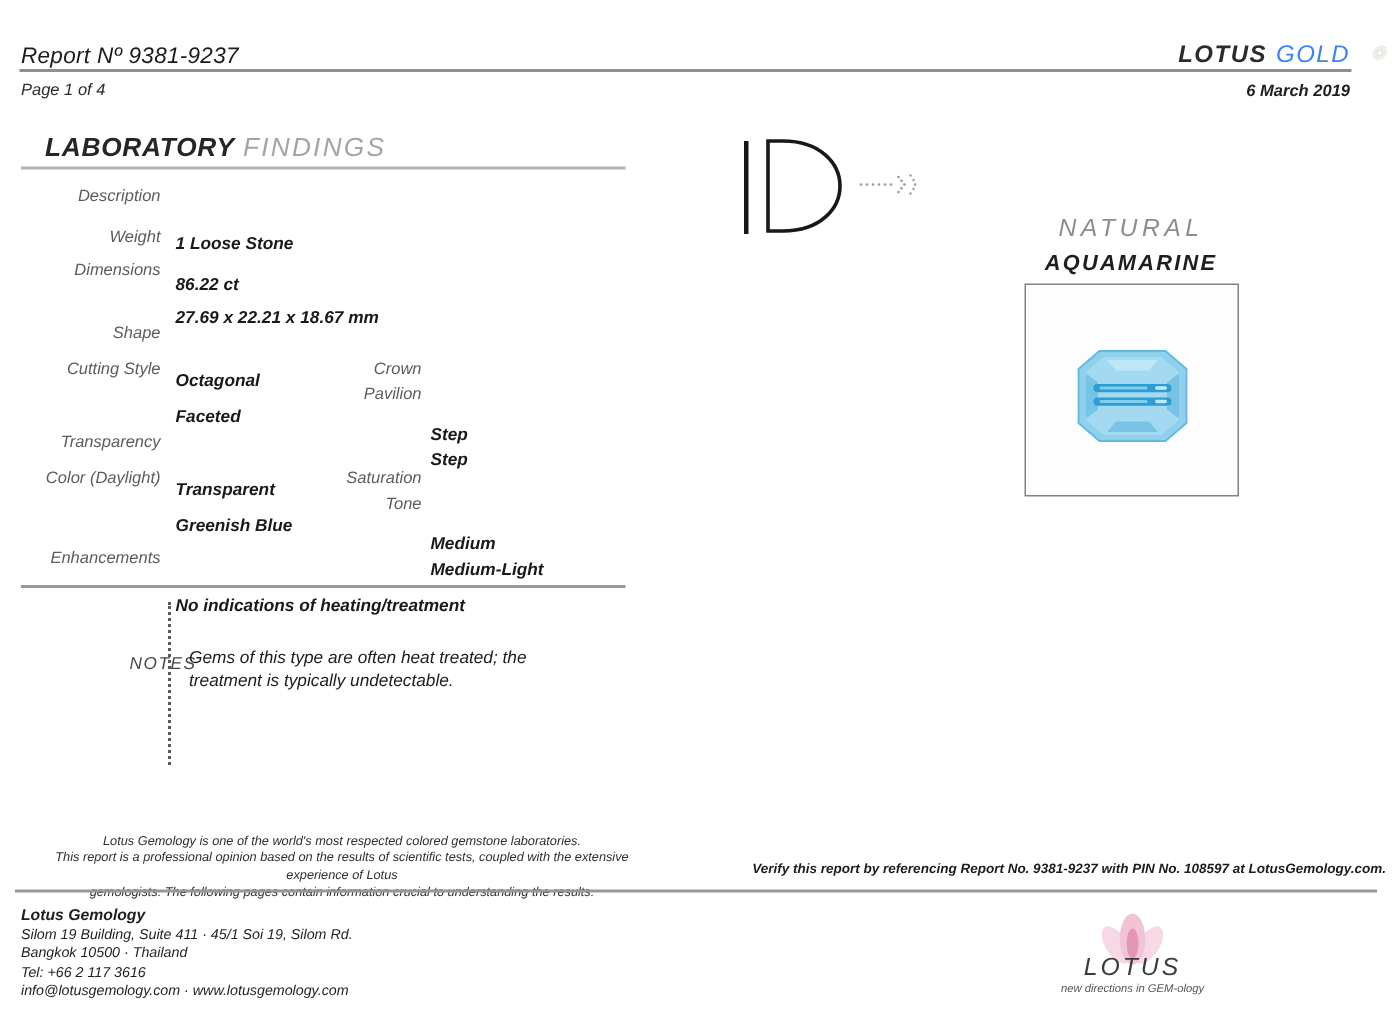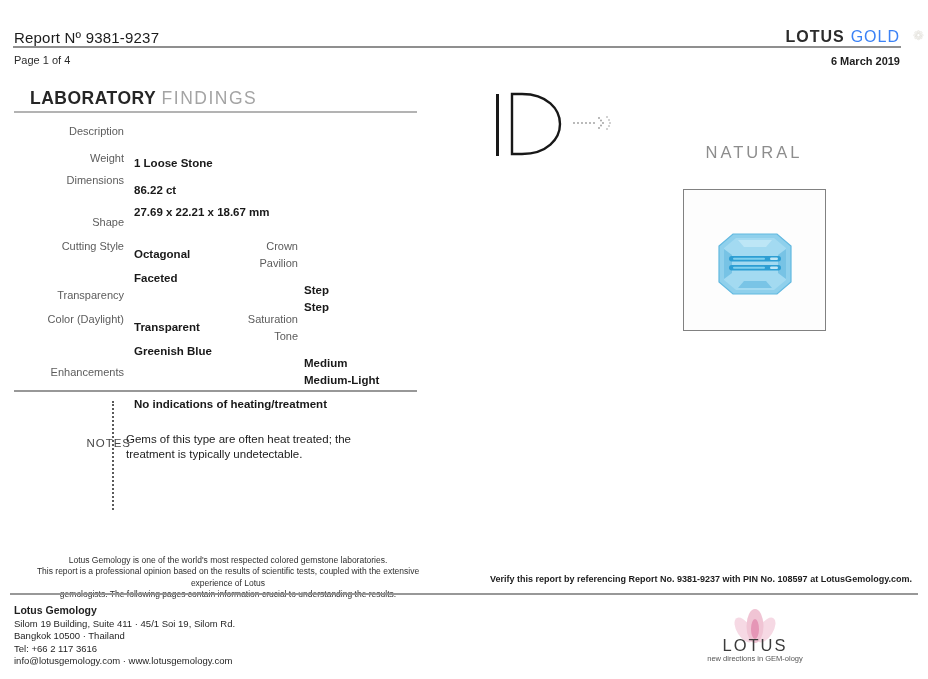--- a/index.html
+++ b/index.html
@@ -1,37 +1,38 @@
 <!DOCTYPE html>
 <html><head>
 <meta charset="utf-8">
 <style>
   html,body{margin:0;padding:0;background:#e9e9e9;}
   .page{
     position:relative;width:928px;height:679px;background:#ffffff;
     font-family:"Liberation Sans",sans-serif;color:#1d1d1d;overflow:hidden;
     margin:0 auto;
+    font-style:italic;
   }
   .abs{position:absolute;}
   
   .report-no{left:14px;top:29px;font-size:15px;font-weight:500;color:#1b1b1b;letter-spacing:.2px;}
   .brand{right:28px;top:28px;font-size:16px;letter-spacing:1px;}
   .brand .lotus{color:#2b2b2b;font-weight:600;}
   .brand .gold{color:#3b82f6;font-weight:500;margin-left:6px;}
   .faint-lotus{right:4px;top:28px;color:#e4e2dc;font-size:13px;}
   .hr-top{left:13px;right:27px;top:46px;height:2px;background:#8f8f8f;}
   .page-num{left:14px;top:54px;font-size:11px;color:#2c2c2c;font-weight:500;}
   .date{right:28px;top:55px;font-size:11px;color:#1e1e1e;font-weight:600;}
   
   .title{left:16px;top:88px;font-size:17.5px;letter-spacing:.5px;margin-left:14px;}
   .title .t-main{font-weight:700;color:#262626;}
   .title .t-sub{font-weight:400;color:#a4a4a4;letter-spacing:1.5px;}
   .hr-title{left:14px;top:111px;width:403px;height:2px;background:#b3b3b3;}
   
-  .row{left:17px;width:460px;height:16px;}
+  .row{left:0;width:460px;height:16px;}
   .lbl{position:absolute;left:0;top:0;width:107px;text-align:right;font-size:11px;color:#5c5c5c;font-weight:400;}
   .val{position:absolute;left:117px;top:0;font-size:11.5px;color:#191919;font-weight:600;white-space:nowrap;margin-top:32px;}
   .lbl2{position:absolute;left:150px;top:0;width:131px;text-align:right;font-size:11px;color:#5c5c5c;}
   .val2{position:absolute;left:287px;top:0;font-size:11.5px;color:#191919;font-weight:600;white-space:nowrap;margin-top:44px;}
   .hr-enh{left:14px;top:390px;width:403px;height:2px;background:#989898;}
   
   .notes-rule{left:112px;top:401px;height:109px;border-left:2px dotted #5a5a5a;width:0;}
   .notes-label{left:0;top:437px;width:107px;text-align:right;font-size:11.5px;color:#474747;letter-spacing:1px;margin-left:24px;}
   .notes-text{left:126px;top:432px;width:276px;font-size:11.5px;font-weight:500;color:#1c1c1c;line-height:15px;}
   
@@ -40,21 +41,21 @@
   .id-d{position:absolute;left:13px;top:0;}
   .id-dots{position:absolute;left:76px;top:20px;}
   .ident{left:640px;width:228px;text-align:center;margin-top:44px;}
   .natural{top:99px;font-size:16.5px;letter-spacing:3px;color:#8d8d8d;font-weight:400;}
   .species{top:124px;font-size:14.5px;letter-spacing:1.5px;color:#1e1e1e;font-weight:600;}
   
   .gem-box{left:683px;top:189px;width:141px;height:140px;border:1px solid #818181;display:flex;align-items:center;justify-content:center;background:#fdfdfd;}
   .gem-box svg{margin-top:8px;}
   
   .disclaimer{left:18px;top:555px;width:420px;text-align:center;font-size:8.5px;line-height:11.3px;color:#2e2e2e;font-weight:500;}
-  .verify{left:478px;top:574px;width:446px;text-align:center;font-size:9px;font-weight:700;color:#1c1c1c;}
+  .verify{left:478px;top:574px;width:446px;text-align:right;font-size:9px;font-weight:700;color:#1c1c1c;}
   .hr-footer{left:10px;right:10px;top:593px;height:2px;background:#989898;}
   .address{left:14px;top:604px;font-size:9.5px;line-height:12.2px;color:#1f1f1f;font-weight:500;}
   .address .addr-name{font-size:10.5px;font-weight:700;margin-bottom:2px;}
   .lotus-logo{left:690px;top:598px;width:130px;height:72px;text-align:center;}
   .lotus-flower{position:absolute;left:37px;top:6px;}
   .lotus-word{position:absolute;left:0;top:38px;width:100%;font-size:16.5px;letter-spacing:2px;color:#3b3b3b;font-weight:500;}
   .lotus-tag{position:absolute;left:0;top:56px;width:100%;font-size:7.5px;color:#555555;}
 </style>
 </head>
 <body>
@@ -147,20 +148,21 @@
         <circle cx="35" cy="5" r="0.8"></circle>
           <circle cx="37" cy="8" r="0.8"></circle>
           <circle cx="38" cy="11" r="0.8"></circle>
         <circle cx="37" cy="14" r="0.8"></circle>
           <circle cx="35" cy="17" r="0.8"></circle>
       </g>
     </svg>
   </div>
 
   <div class="abs ident natural">NATURAL</div>
+  <div class="abs ident species">AQUAMARINE</div>
 
   <div class="abs gem-box">
     <svg width="74" height="62" viewBox="0 0 74 62">
       <polygon points="15,1 59,1 73,13 73,49 59,61 15,61 1,49 1,13" fill="#8fd0ec" stroke="#63b9e0" stroke-width="1.2"></polygon>
       <polygon points="18,5 56,5 68,15 68,47 56,57 18,57 6,47 6,15" fill="#a3daf1"></polygon>
       <polygon points="20,7 54,7 48,14 26,14" fill="#c2e8f7" opacity="0.85"></polygon>
       <polygon points="26,48 48,48 54,55 20,55" fill="#79c4e6"></polygon>
       <polygon points="6,16 14,22 14,40 6,46" fill="#6cbde2" opacity="0.8"></polygon>
       <polygon points="68,16 60,22 60,40 68,46" fill="#6cbde2" opacity="0.8"></polygon>
       <rect x="11" y="23" width="52" height="5.5" rx="2.7" fill="#2d9ed3"></rect>

